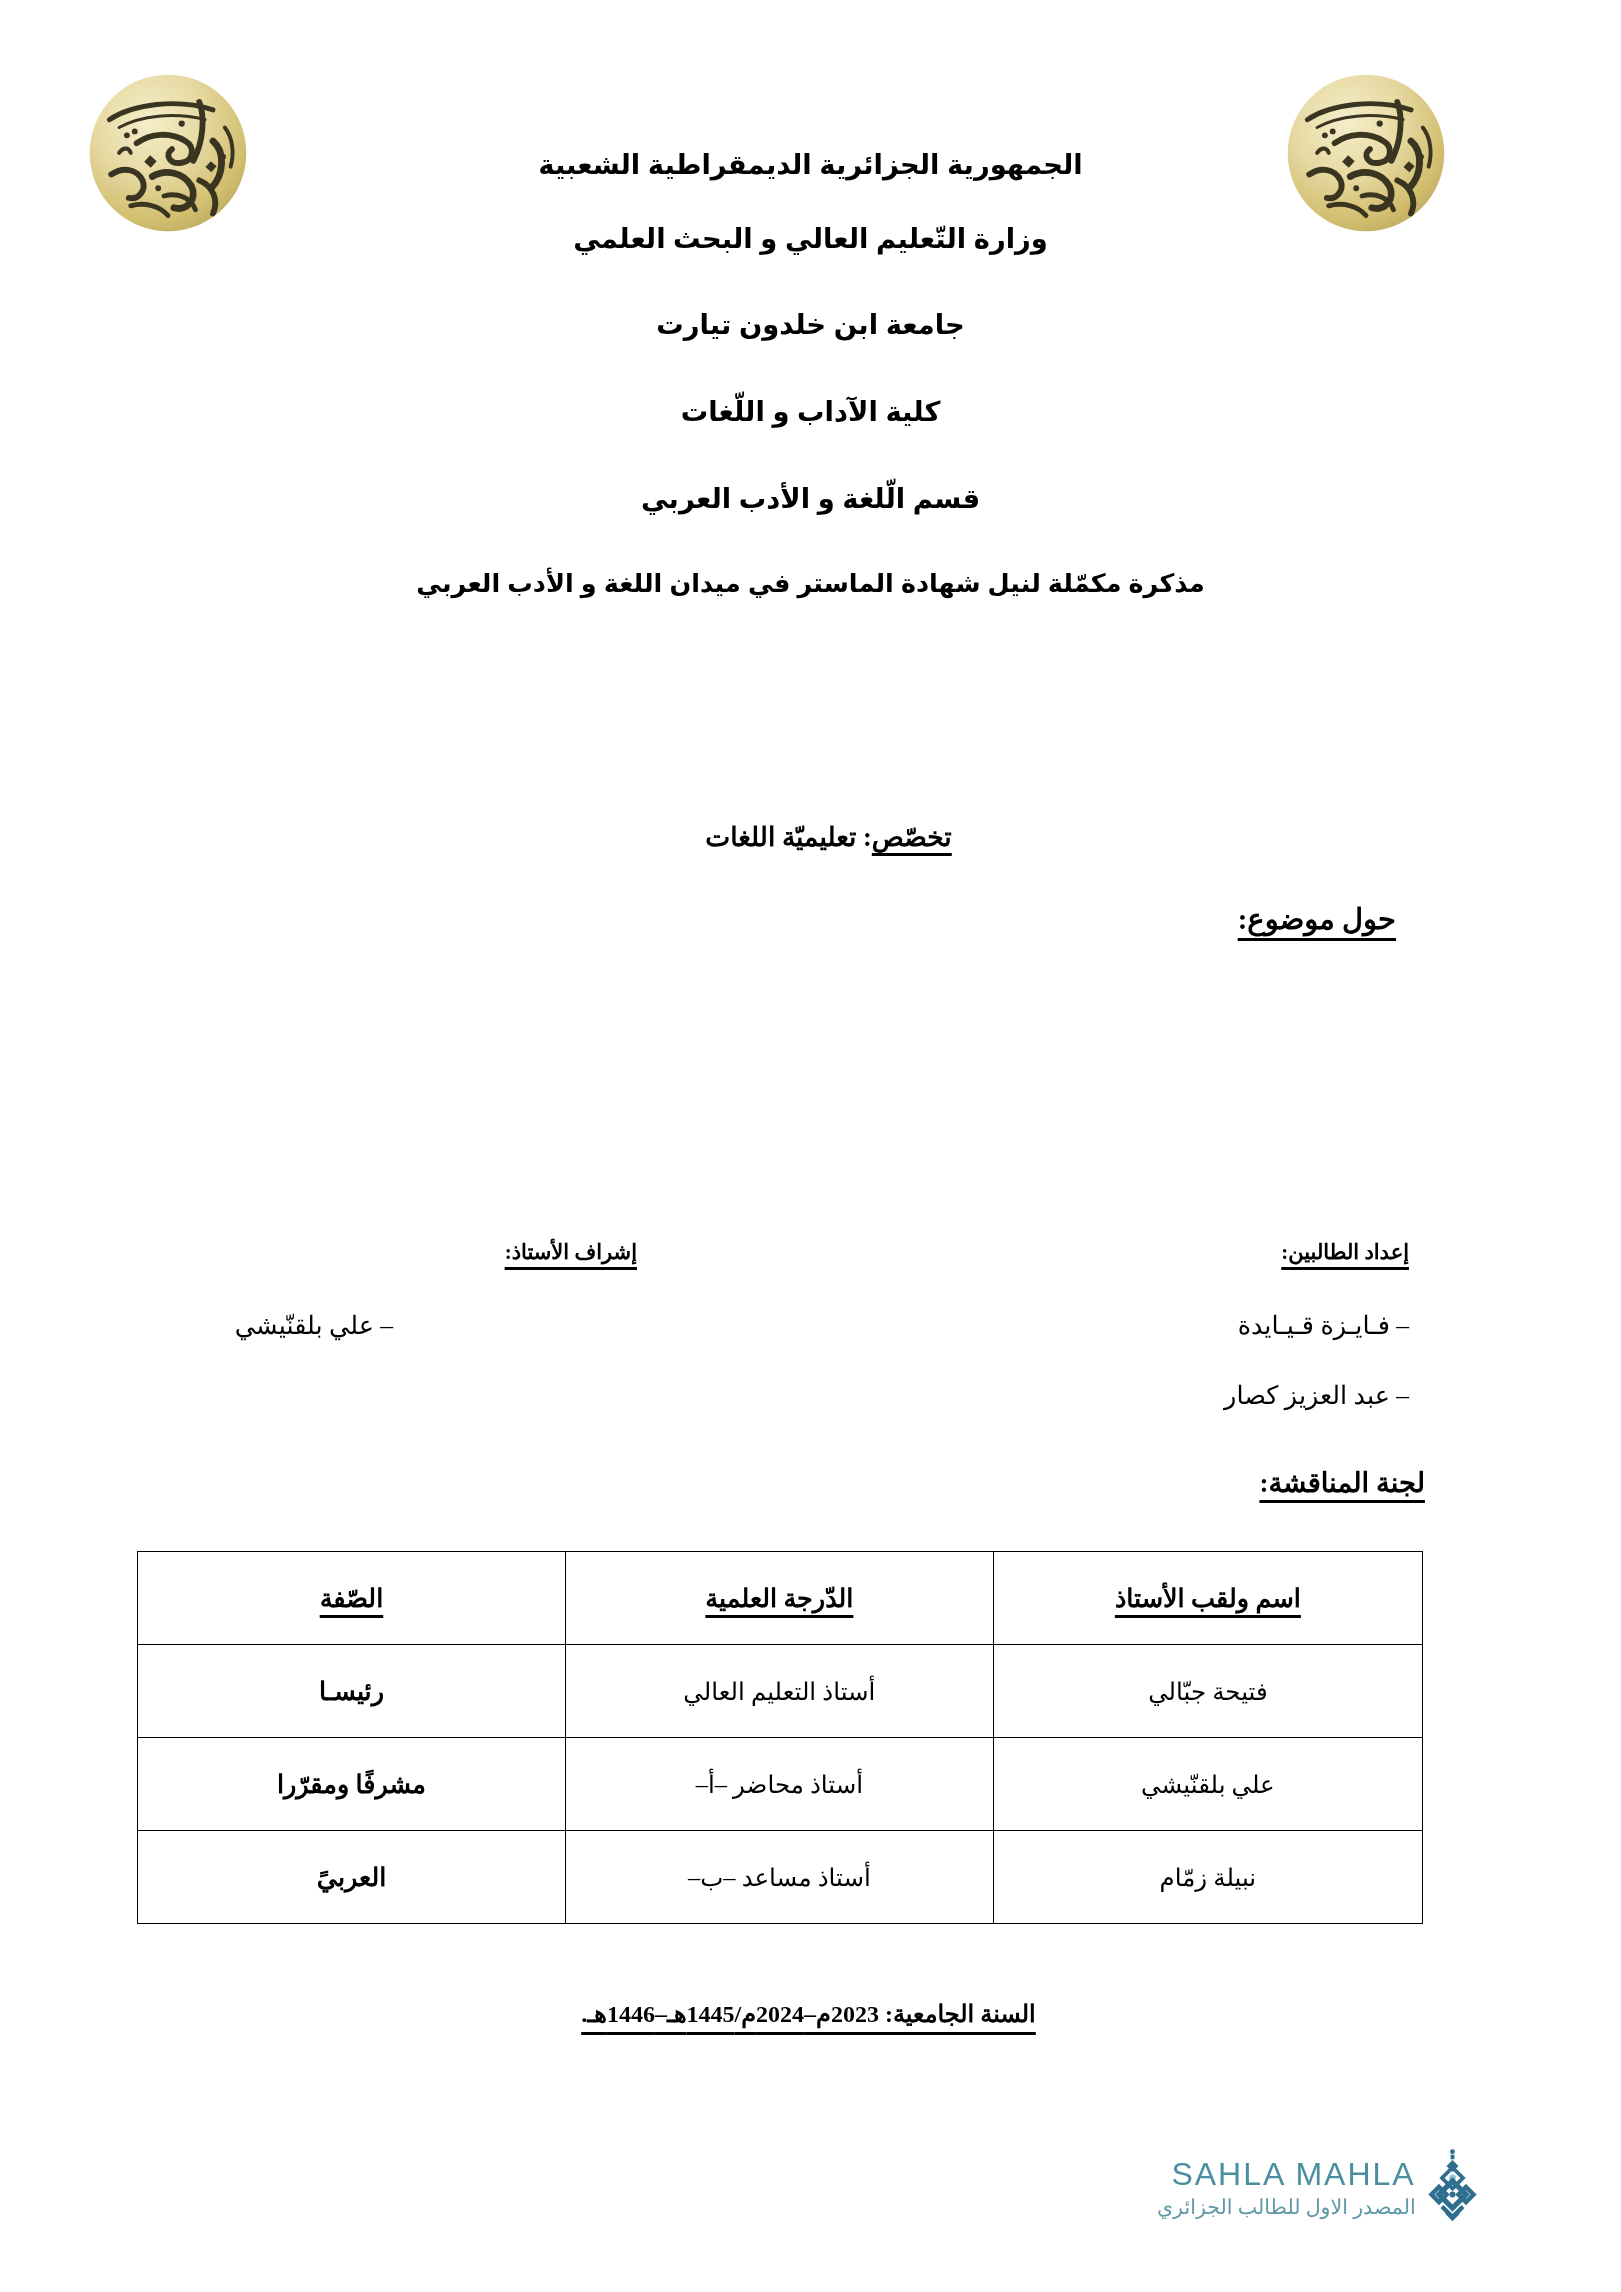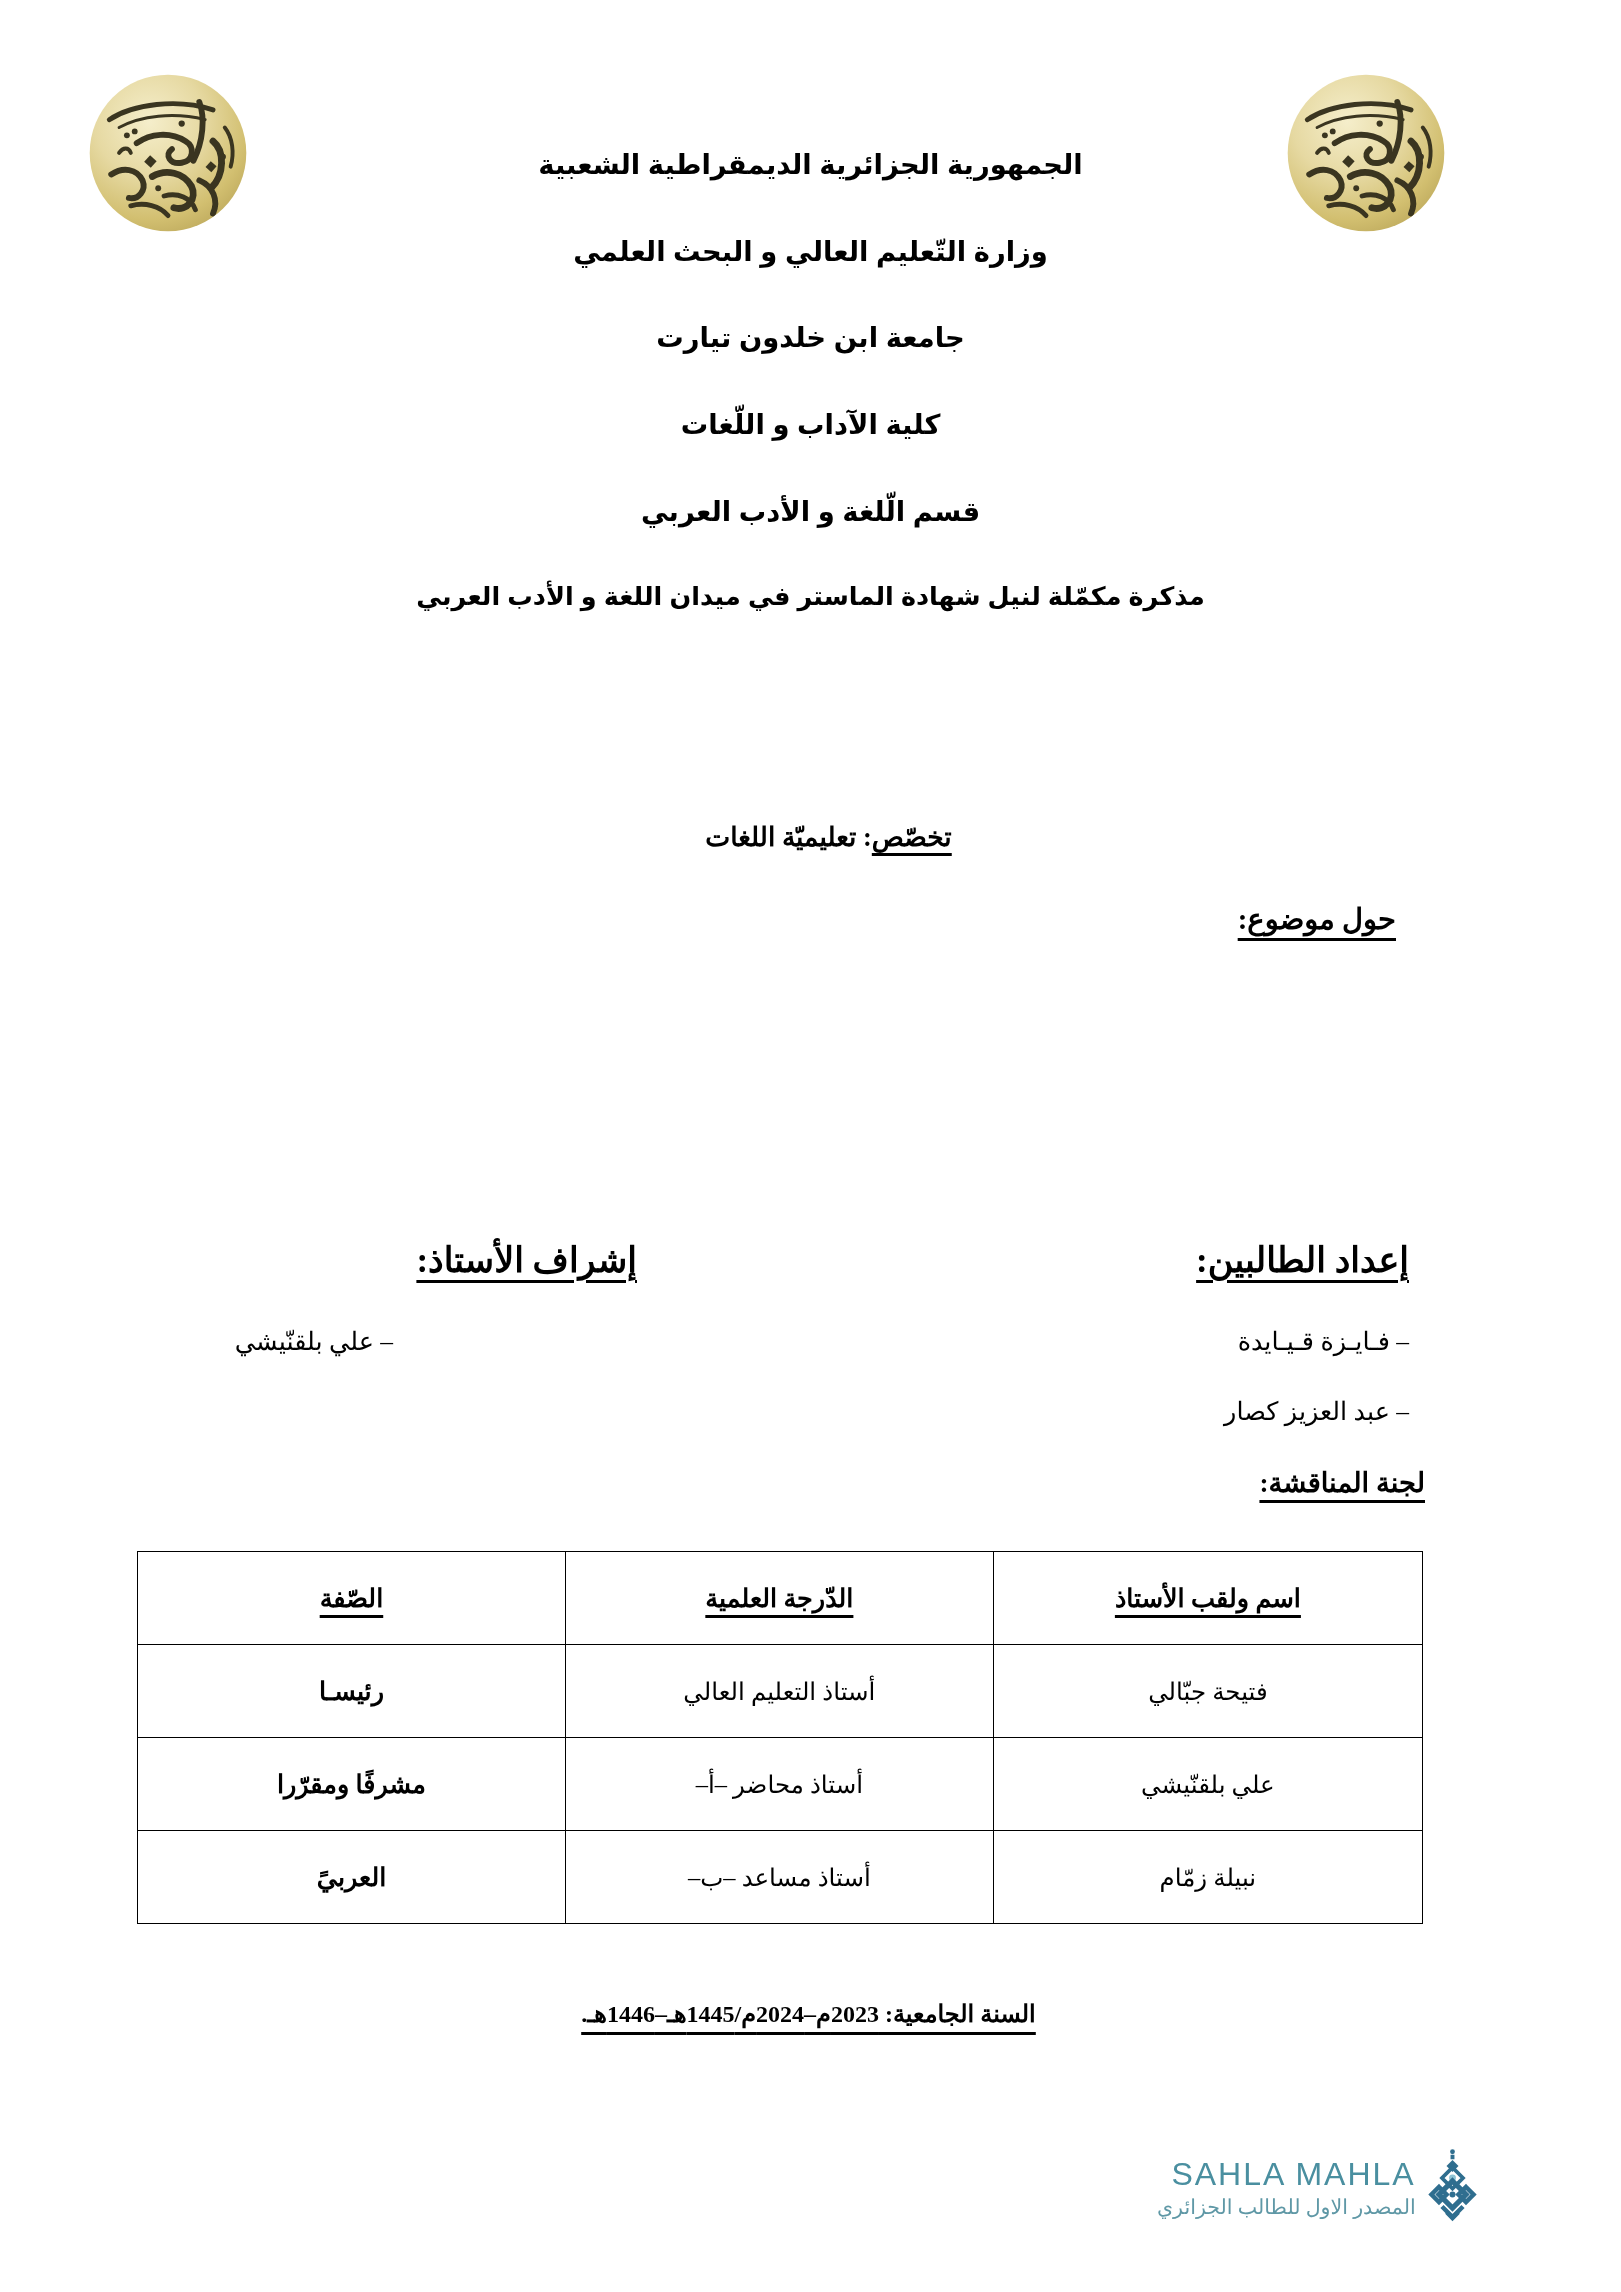--- a/index.html
+++ b/index.html
@@ -40,21 +40,21 @@
   }
   .header-line {
     font-family: "Liberation Sans", "DejaVu Sans", sans-serif;
     font-weight: bold;
     font-size: 27.4px;
     line-height: 1.3;
     margin: 0 0 49px 0;
     color: #000;
     letter-spacing: 0;
   }
-  .header-line.l1 { font-size: 27.4px; margin-bottom: 51px; }
+  .header-line.l1 { font-size: 27.4px; margin-bottom: 38px; }
   .header-line.l2 { font-size: 27.4px; margin-bottom: 51px; }
   .header-line.l3 { font-size: 27.4px; margin-bottom: 51px; }
   .header-line.l4 { font-size: 27.4px; margin-bottom: 51px; }
   .header-line.l5 { font-size: 27.4px; margin-bottom: 51px; }
   .header-line.l6 { font-size: 25.5px; margin-bottom: 39px; }
 
   
   .spec-line {
     position: absolute;
     top: 821px;
@@ -132,21 +132,21 @@
   .supervisor-col {
     position: absolute;
     top: 1240px;
     left: 225px;
     text-align: right;
     width: 412px;
   }
   .col-heading {
     font-family: "Liberation Serif", "DejaVu Serif", serif;
     font-weight: bold;
-    font-size: 35px;
+    font-size: 21px;
     text-decoration: underline;
     text-underline-offset: 7.8px;
     text-decoration-thickness: 2.9px;
     margin-bottom: 45px;
     display: inline-block;
   }
   .name-entry {
     font-family: "Liberation Serif", "DejaVu Serif", serif;
     font-size: 25.5px;
     margin-bottom: 39px;

